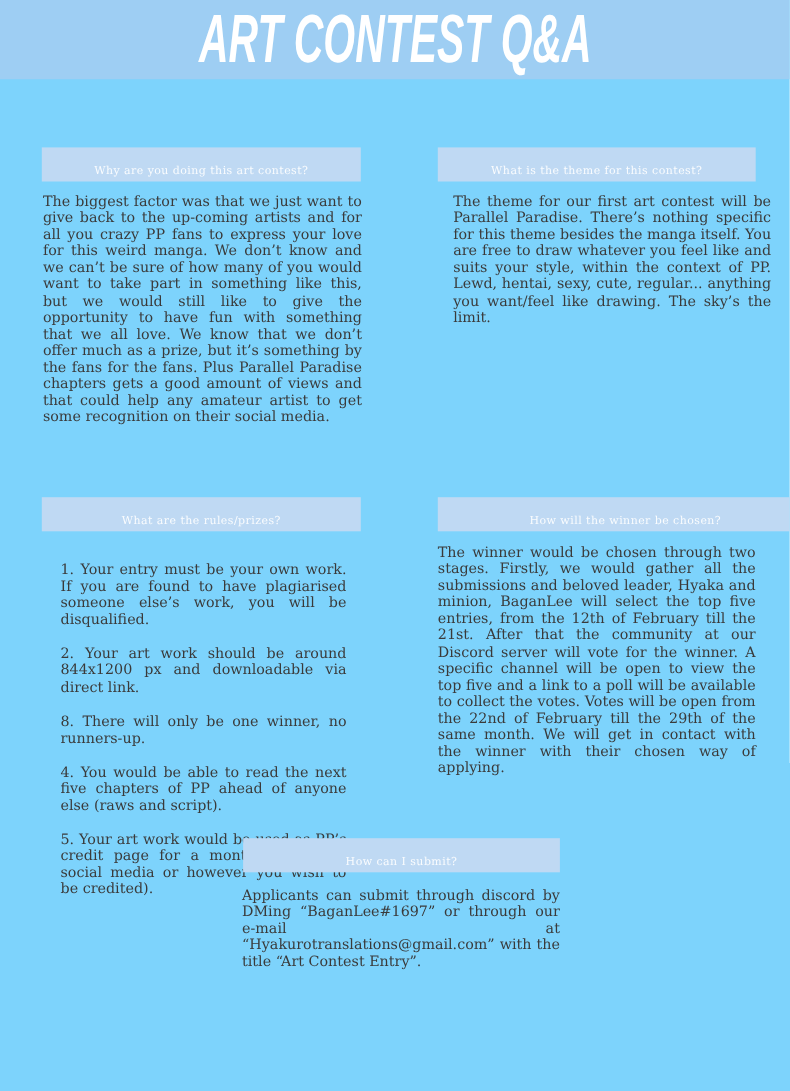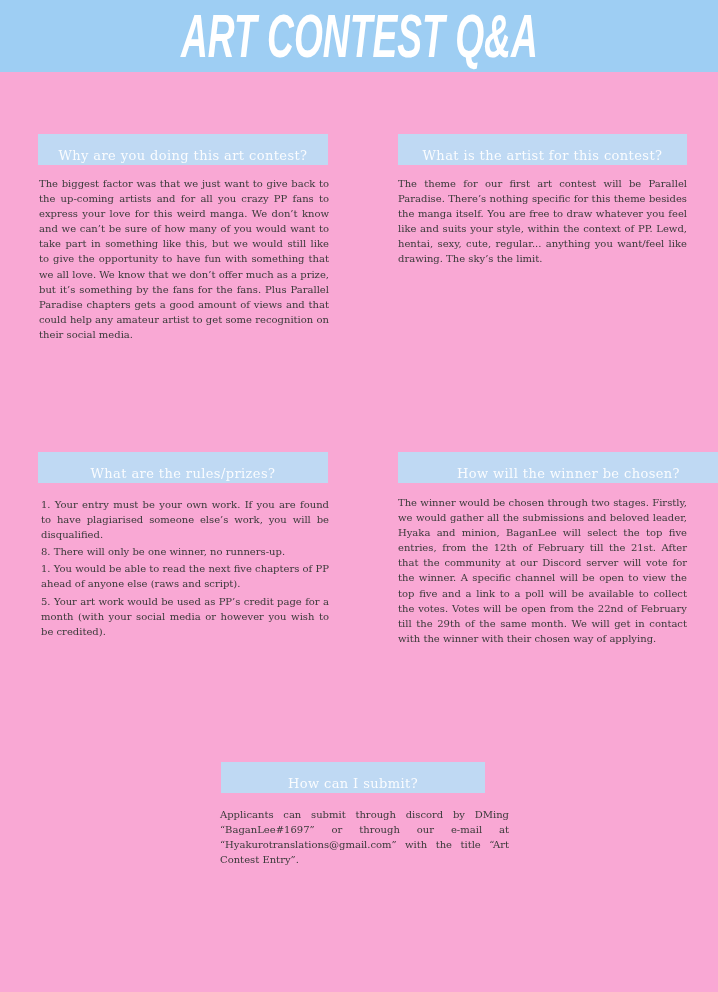--- a/index.html
+++ b/index.html
@@ -4,21 +4,21 @@
 <style>
   html, body {
     margin: 0;
     padding: 0;
     background: #ffffff;
   }
   .page {
     position: relative;
     width: 718px;
     height: 992px;
-    background: #f9a8d4;
+    background: #7dd3fc;
     overflow: hidden;
     font-family: "DejaVu Serif", serif;
   }
   
   .banner {
     position: absolute;
     top: 0; left: 0;
     width: 718px;
     height: 72px;
     background: #9ecef3;
@@ -43,71 +43,72 @@
   .qbox {
     position: absolute;
     height: 31px;
     background: #bfd9f3;
     display: flex;
     align-items: center;
     justify-content: center;
   }
   .qbox span {
     color: rgba(255,255,255,0.92);
-    font-size: 13px;
+    font-size: 10px;
     letter-spacing: 0.4px;
     white-space: nowrap;
     margin-top: 12px;
   }
   
   .answer {
     position: absolute;
     color: #3a3a3a;
-    font-size: 10px;
+    font-size: 13px;
     line-height: 15.1px;
     text-align: justify;
     text-justify: inter-word;
   }
   .answer p {
-    margin: 2px;
+    margin: 16px;
     padding: 0;
   }
 </style>
 </head>
 <body>
 
 <div class="page">
 
   <header class="banner">
     <span class="banner-title">ART CONTEST Q&amp;A</span>
   </header>
 
   <div class="qbox" style="left:38px; top:134px; width:290px;">
     <span>Why are you doing this art contest?</span>
   </div>
   <div class="answer" style="left:39px; top:176px; width:290px;">The biggest factor was that we just want to give back to the up-coming artists and for all you crazy PP fans to express your love for this weird manga. We don’t know and we can’t be sure of how many of you would want to take part in something like this, but we would still like to give the opportunity to have fun with something that we all love. We know that we don’t offer much as a prize, but it’s something by the fans for the fans. Plus Parallel Paradise chapters gets a good amount of views and that could help any amateur artist to get some recognition on their social media.</div>
 
   <div class="qbox" style="left:398px; top:134px; width:289px;">
-    <span>What is the artist for this contest?</span>
+    <span>What is the theme for this contest?</span>
   </div>
-  <div class="answer" style="left:398px; top:176px; width:289px;">The theme for our first art contest will be Parallel Paradise. There’s nothing specific for this theme besides the manga itself. You are free to draw whatever you feel like and suits your style, within the context of PP. Lewd, hentai, sexy, cute, regular... anything you want/feel like drawing. The sky’s the limit.</div>
+  <div class="answer" style="left:412px; top:176px; width:289px;">The theme for our first art contest will be Parallel Paradise. There’s nothing specific for this theme besides the manga itself. You are free to draw whatever you feel like and suits your style, within the context of PP. Lewd, hentai, sexy, cute, regular... anything you want/feel like drawing. The sky’s the limit.</div>
 
   <div class="qbox" style="left:38px; top:452px; width:290px;text-align:right;">
     <span>What are the rules/prizes?</span>
   </div>
   <div class="answer" style="left:39px; top:495px; width:292px;">
     <p>1. Your entry must be your own work. If you are found to have plagiarised someone else’s work, you will be disqualified.</p>
+    <p>2. Your art work should be around 844x1200 px and downloadable via direct link.</p>
     <p>8. There will only be one winner, no runners-up.</p>
-    <p>1. You would be able to read the next five chapters of PP ahead of anyone else (raws and script).</p>
+    <p>4. You would be able to read the next five chapters of PP ahead of anyone else (raws and script).</p>
     <p>5. Your art work would be used as PP’s credit page for a month (with your social media or however you wish to be credited).</p>
   </div>
 
   <div class="qbox" style="left:398px; top:452px; width:341px;">
     <span>How will the winner be chosen?</span>
   </div>
   <div class="answer" style="left:398px; top:495px; width:289px;">The winner would be chosen through two stages. Firstly, we would gather all the submissions and beloved leader, Hyaka and minion, BaganLee will select the top five entries, from the 12th of February till the 21st. After that the community at our Discord server will vote for the winner. A specific channel will be open to view the top five and a link to a poll will be available to collect the votes. Votes will be open from the 22nd of February till the 29th of the same month. We will get in contact with the winner with their chosen way of applying.</div>
 
-  <div class="qbox" style="left:221px; top:762px; width:264px;">
+  <div class="qbox" style="left:221px; top:762px; width:288px;">
     <span>How can I submit?</span>
   </div>
   <div class="answer" style="left:220px; top:807px; width:289px;">Applicants can submit through discord by DMing “BaganLee#1697” or through our e-mail at “Hyakurotranslations@gmail.com” with the title “Art Contest Entry”.</div>
 
 </div>
 
 </body></html>

